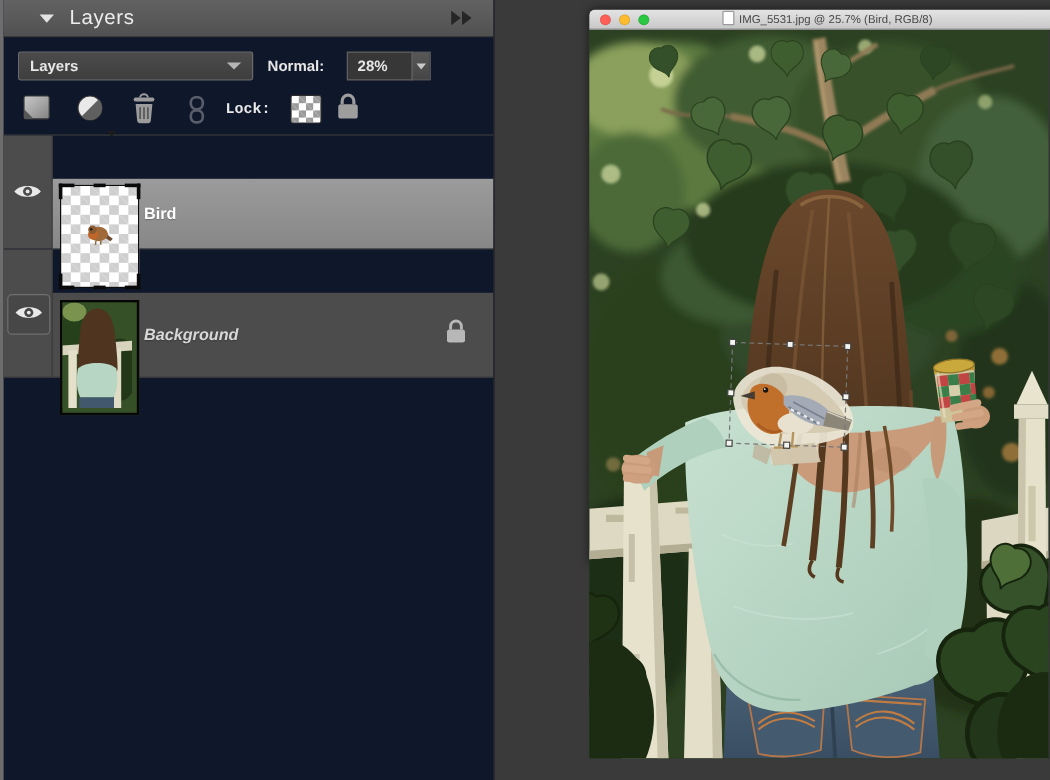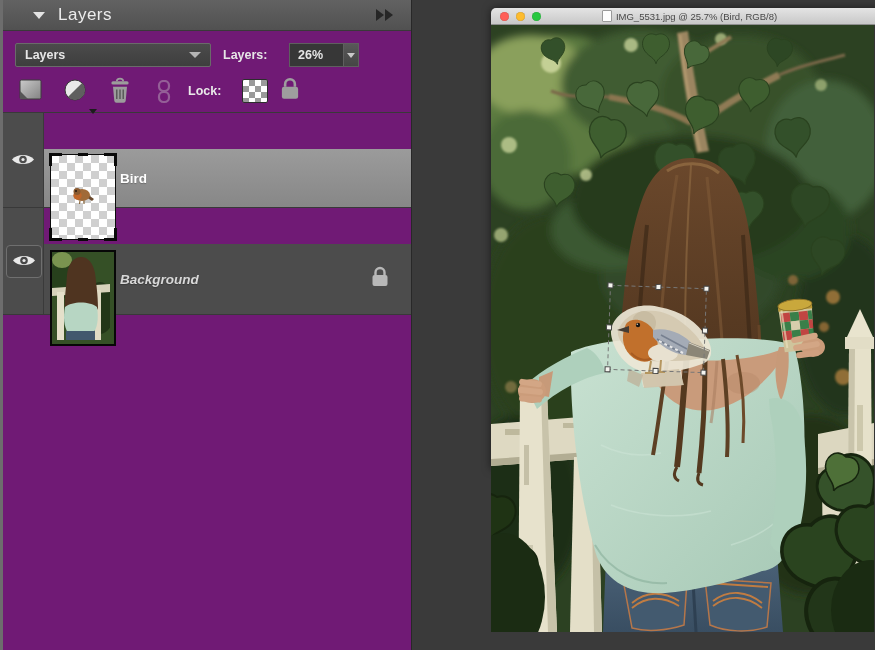--- a/index.html
+++ b/index.html
@@ -1,20 +1,20 @@
 <!DOCTYPE html>
 <html><head>
 <meta charset="utf-8">
 <style>
   html,body{margin:0;padding:0;}
   body{width:875px;height:650px;position:relative;overflow:hidden;background:#3a3a3a;
        font-family:"Liberation Sans",sans-serif;-webkit-font-smoothing:antialiased;}
 
   
-  .layers-panel{position:absolute;left:0;top:0;width:412px;height:650px;background:#701a75;
+  .layers-panel{position:absolute;left:0;top:0;width:412px;height:650px;background:#0f172a;
     border-left:3px solid #6d6d6d;border-right:1px solid #282828;box-sizing:border-box;}
   .panel-header{height:30px;background:linear-gradient(#626262,#515151);border-bottom:1px solid #393939;
     display:flex;align-items:center;position:relative;}
   .disclosure{width:0;height:0;margin-left:30px;border-left:6px solid transparent;border-right:6px solid transparent;
     border-top:7px solid #e3e3e3;}
   .panel-title{margin-left:13px;font-size:17px;color:#ececec;letter-spacing:.5px;}
   .collapse-icon{position:absolute;right:18px;top:9px;display:flex;}
   .collapse-icon i{display:block;width:0;height:0;border-top:6px solid transparent;border-bottom:6px solid transparent;
     border-left:8px solid #262626;margin-left:1px;}
 
@@ -27,21 +27,21 @@
   .opacity-label{position:absolute;left:220px;top:17px;font-size:12.5px;font-weight:bold;color:#e6e6e6;}
   .opacity-field{position:absolute;left:286px;top:12px;width:55px;height:24px;box-sizing:border-box;
     background:#373737;border:1px solid #5f5f5f;color:#e6e6e6;font-size:12.5px;font-weight:bold;
     line-height:22px;padding-left:8px;}
   .opacity-btn{position:absolute;left:340px;top:12px;width:16px;height:24px;box-sizing:border-box;
     background:linear-gradient(#585858,#454545);border:1px solid #5f5f5f;}
   .opacity-btn i{position:absolute;left:3px;top:9px;width:0;height:0;border-left:4px solid transparent;
     border-right:4px solid transparent;border-top:5px solid #c9c9c9;}
 
   .icon-btn{position:absolute;top:46px;}
-  .lock-label{position:absolute;left:185px;top:53px;font-size:12.5px;font-weight:bold;color:#e9e9e9;}
+  .lock-label{position:absolute;left:185px;top:53px;font-size:12.5px;font-weight:bold;color:#e9e9e9;font-family:Liberation Mono, monospace;}
   .checker-btn{position:absolute;left:239px;top:48px;width:24px;height:22px;border:1px solid #2d2d2d;
     background-image:linear-gradient(45deg,#9a9a9a 25%,transparent 25%,transparent 75%,#9a9a9a 75%),
                      linear-gradient(45deg,#9a9a9a 25%,#fff 25%,#fff 75%,#9a9a9a 75%);
     background-color:#fff;background-size:12px 12px;background-position:0 0,6px 6px;border-radius:2px;}
   .adj-caret{position:absolute;left:86px;top:78px;width:0;height:0;border-left:4px solid transparent;
     border-right:4px solid transparent;border-top:5px solid #1c1c1c;}
 
   .layer-list{border-top:1px solid #393939;}
   .layer-row{position:relative;display:flex;border-bottom:1px solid #393939;}
   .row-bird{height:94px;}
@@ -123,23 +123,23 @@
         <i></i>
         <i></i>
       </span>
   </div>
 
   <div class="panel-controls">
     <div class="blend-select">
       <span>Layers</span>
       <span class="blend-arrow"></span>
     </div>
-    <span class="opacity-label">Layers:</span>
+    <span class="opacity-label">Normal:</span>
     <div class="opacity-field">
-      <span>26%</span>
+      <span>28%</span>
     </div>
     <div class="opacity-btn">
         <i></i>
       </div>
 
     <span class="icon-btn" style="left:14px;">
       <svg width="28" height="26" viewBox="0 0 28 26">
         <defs>
             <linearGradient id="nl" x1="0" y1="0" x2="1" y2="1">
           <stop offset="0" stop-color="#cacaca"></stop>

